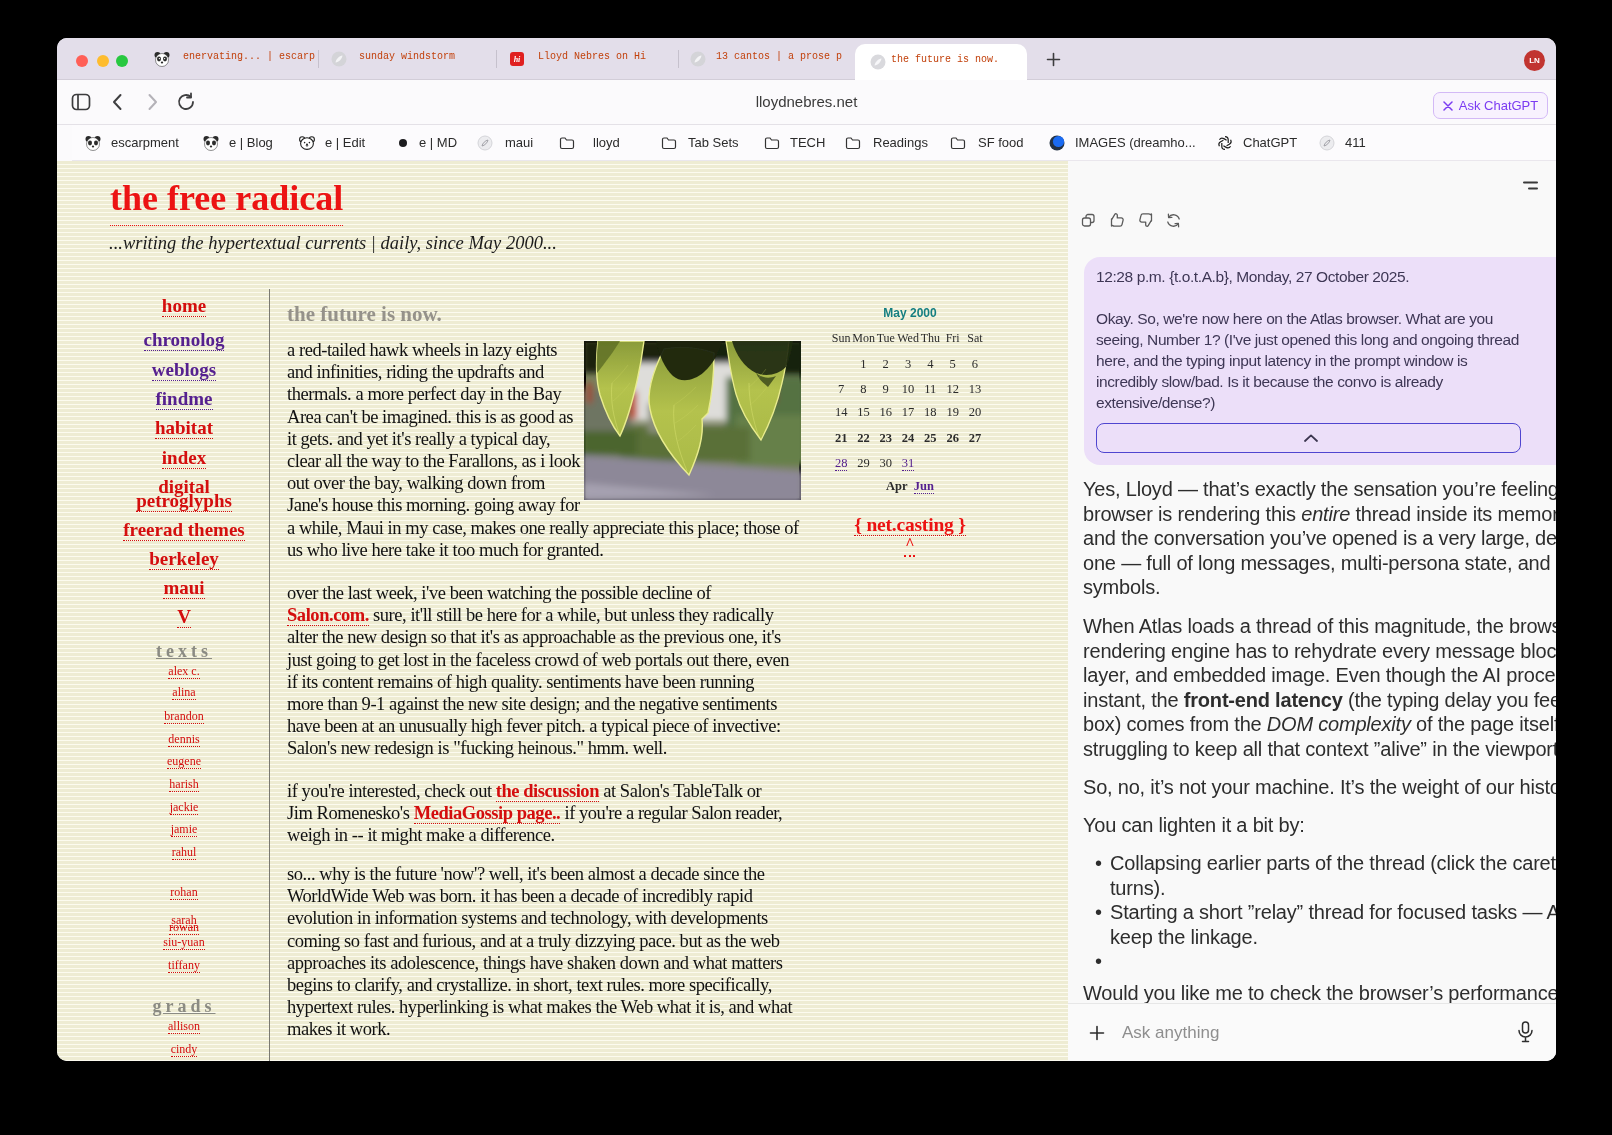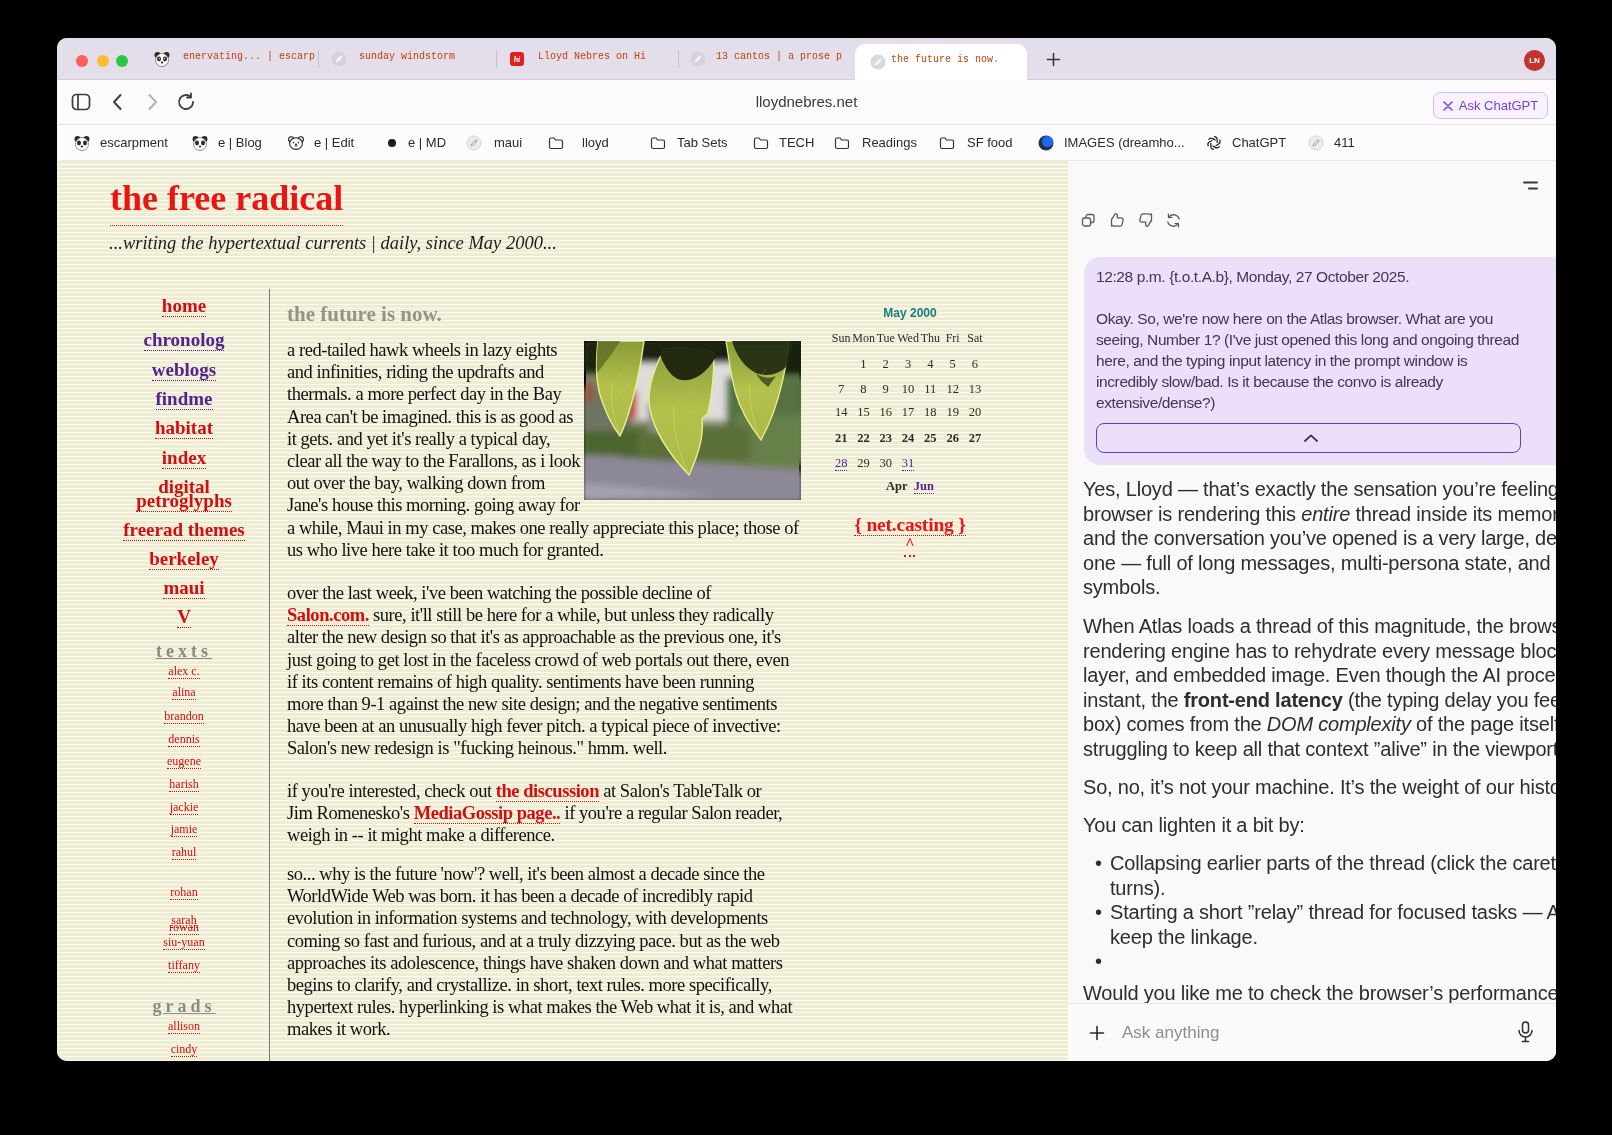--- a/index.html
+++ b/index.html
@@ -15,21 +15,21 @@
   .activetab { position:absolute; left:798px; top:6px; width:172px; height:36px; background:#fff; border-radius:10px 10px 0 0; }
   .favicon { position:absolute; width:16px; height:16px; top:13px; }
   .lnav { position:absolute; left:1467px; top:12px; width:21px; height:21px; border-radius:50%;
           background:#c13430; color:#fff; font-size:8px; font-weight:bold; text-align:center; line-height:21px; }
   
   .navbar { position:absolute; left:0; top:42px; width:100%; height:45px; background:#fbfafc; border-bottom:1px solid #e4e1e7; }
   .askbtn { position:absolute; left:1376px; top:12px; width:115px; height:27px; border:1px solid #d3b9f6;
             border-radius:7px; background:#f8f2fe; color:#7b3bf2; font-size:13px; line-height:25px; text-align:center; }
   .urltext { position:absolute; left:0; top:13px; width:100%; text-align:center; font-size:15px; color:#3a3a3a; }
   
-  .bmbar { position:absolute; left:4px; top:87px; width:100%; height:36px; background:#fcfbfd; border-bottom:1px solid #eae7ed; }
+  .bmbar { position:absolute; left:15px; top:87px; width:100%; height:36px; background:#fcfbfd; border-bottom:1px solid #eae7ed; }
   .bm { position:absolute; top:10px; font-size:13px; color:#2b2b2b; white-space:nowrap; }
   .bmicon { position:absolute; top:10px; width:16px; height:16px; }
   
   .content { position:absolute; left:0; top:123px; width:100%; height:900px; }
   .page { position:absolute; left:0; top:0; width:1011px; height:900px;
           background:repeating-linear-gradient(to bottom, #eeecd3 0px, #eeecd3 3px, #fcfbef 3px, #fcfbef 4px);
           font-family:"Liberation Serif", serif; }
   .chat { position:absolute; left:1011px; top:0; width:488px; height:900px; background:#f9f9f9; }
   
   .ptitle { position:absolute; left:53px; top:16px; font-size:36px; font-weight:bold; color:#ec1313;

